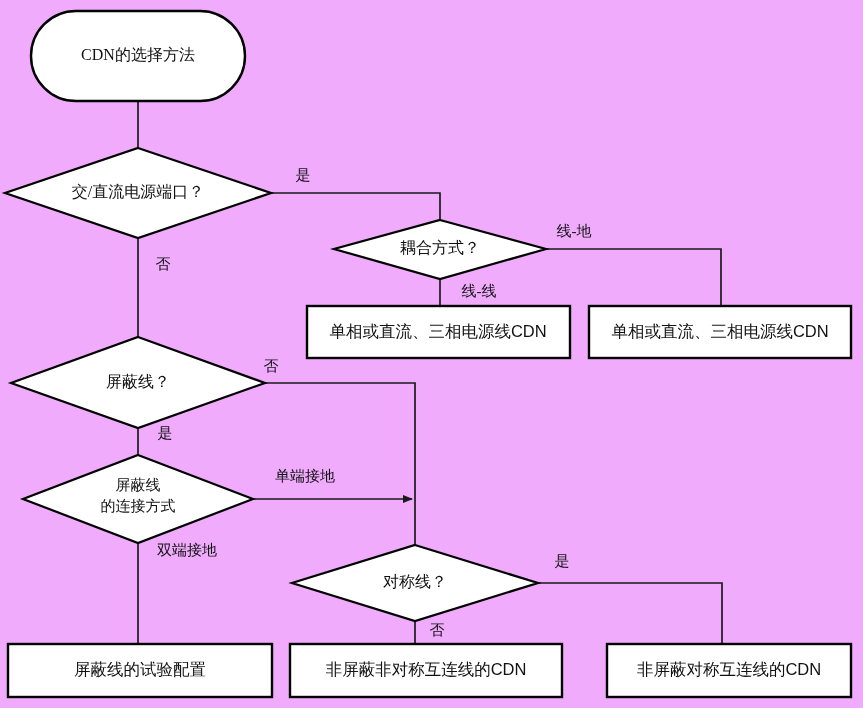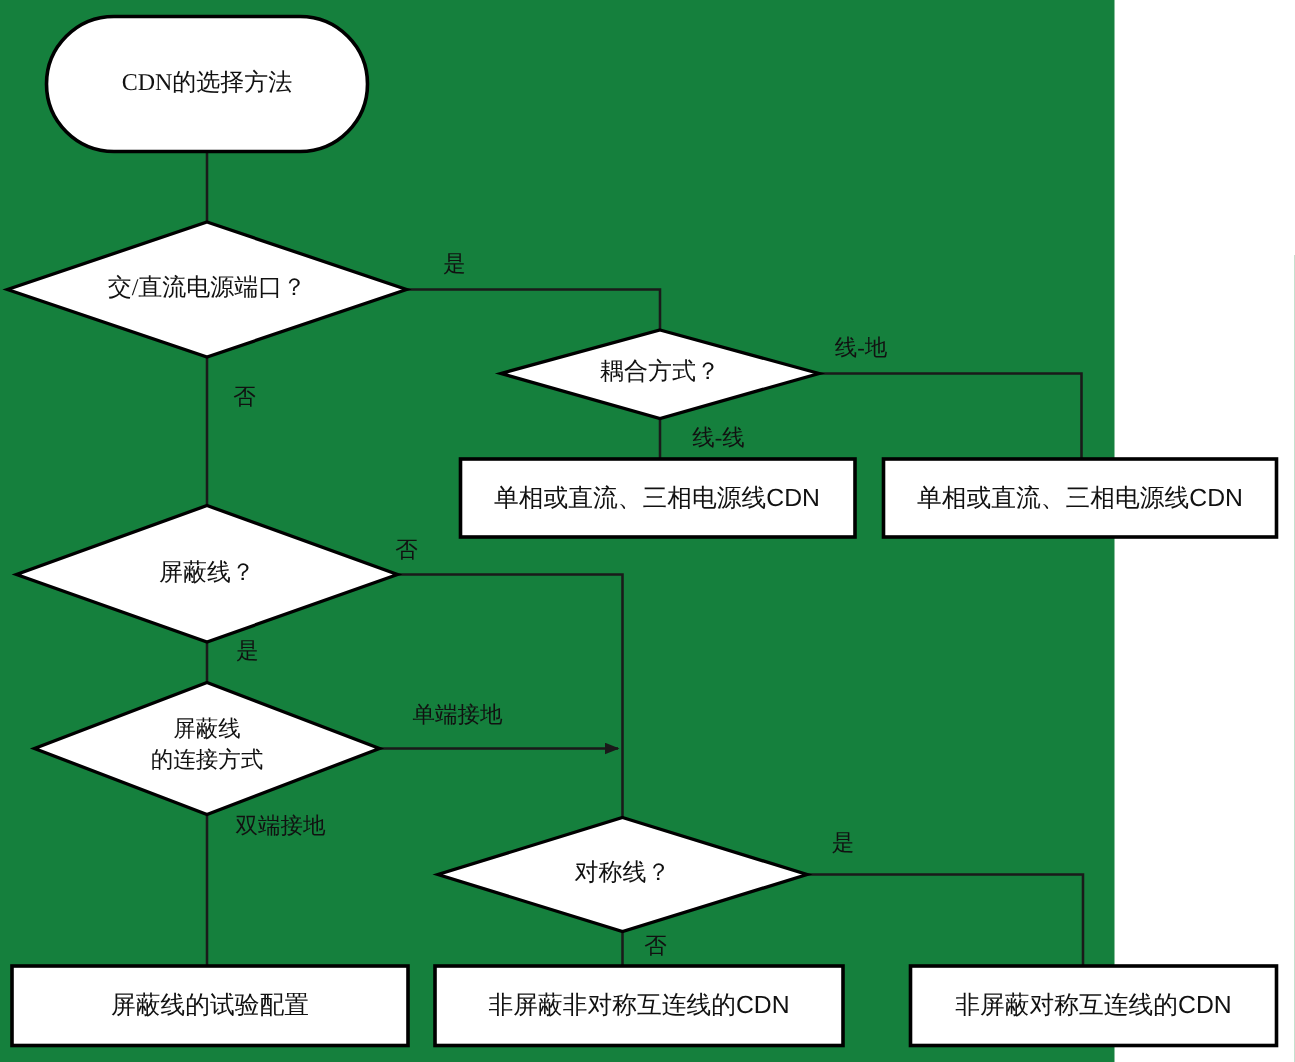--- a/index.html
+++ b/index.html
@@ -9,23 +9,23 @@
     background: #ffffff;
   }
   body {
     width: 863px;
     height: 708px;
     font-family: "Liberation Sans", "DejaVu Sans", sans-serif;
     overflow: hidden;
   }
   #flowchart-root {
     position: relative;
-    width: 743px;
+    width: 863px;
     height: 708px;
-    background: #15803d;
+    background: #f0abfc;
   }
   svg#flow-svg {
     display: block;
     width: 863px;
     height: 708px;
   }
   .node-shape {
     fill: #ffffff;
     stroke: #000000;
     stroke-width: 2.2;

